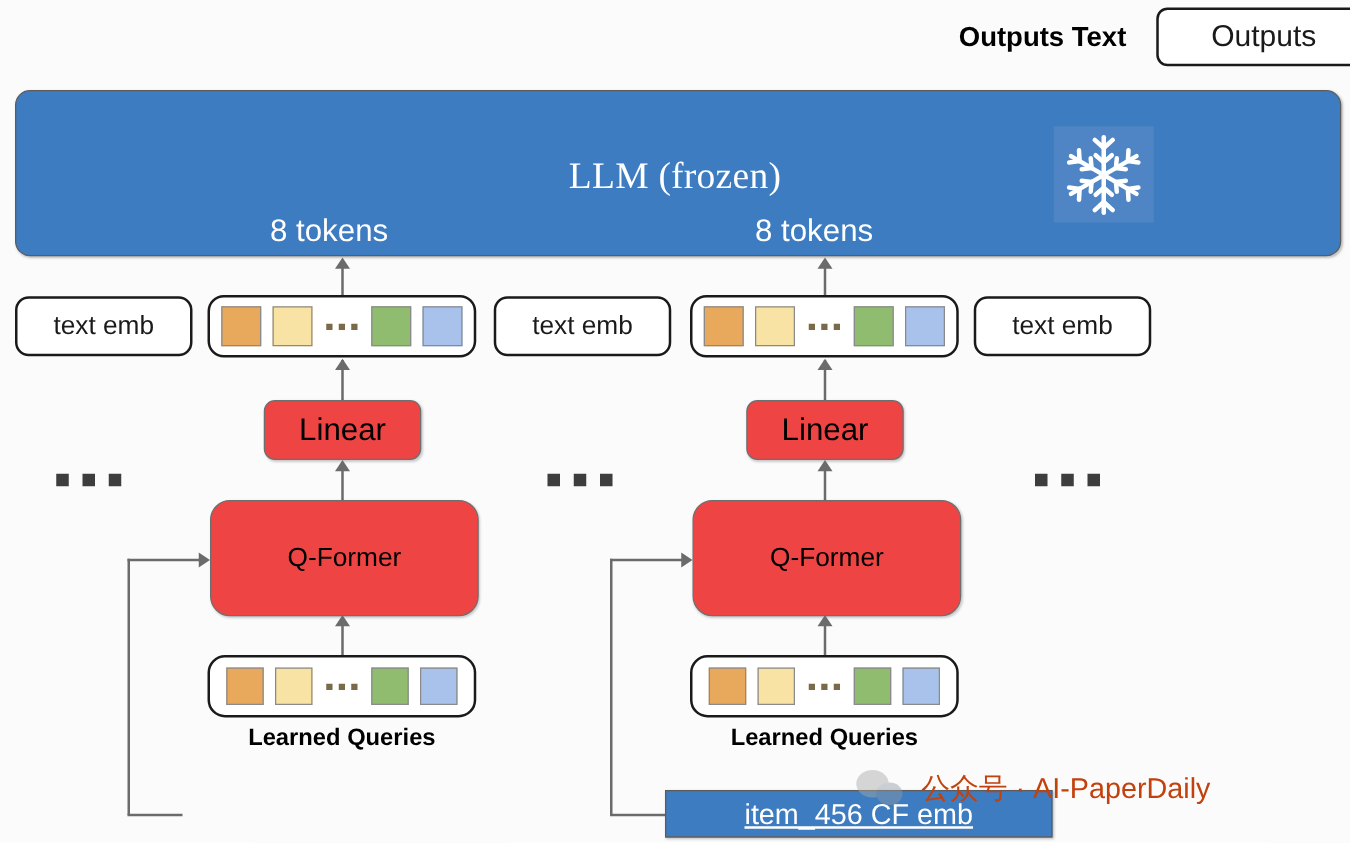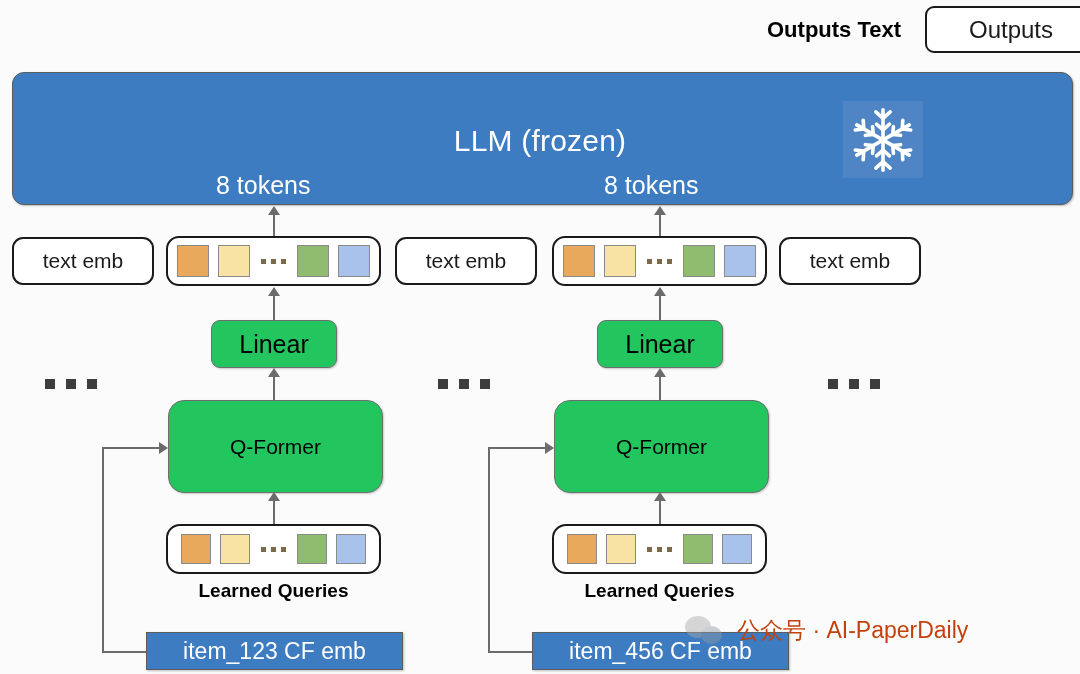--- a/index.html
+++ b/index.html
@@ -33,20 +33,21 @@
     background: #3d7cc0;
     border: 1px solid #5c5c5c;
     border-radius: 12px;
     box-shadow: 1px 1px 2px rgba(0,0,0,0.25);
   }
   .llm-title {
     position: absolute;
     color: #ffffff;
     font-size: 30px;
     letter-spacing: 0.2px;
+    font-family: Liberation Serif, serif;
   }
   .tokens-label {
     position: absolute;
     color: #ffffff;
     font-size: 25px;
     white-space: nowrap;
   }
 
   .snowflake-tile {
     position: absolute;
@@ -106,21 +107,21 @@
     padding: 0 2px;
   }
   .dots-inline i {
     display: block;
     width: 5px;
     height: 5px;
     background: #7a6a4a;
   }
 
   .yellow-box {
-    background: #22c55e;
+    background: #ef4444;
     border: 1.5px solid #6e6e6e;
     border-radius: 9px;
     font-size: 25px;
     color: #000000;
     box-shadow: 1px 1px 2px rgba(0,0,0,0.2);
   }
   .yellow-box.big {
     border-radius: 16px;
     font-size: 21px;
   }
@@ -368,28 +369,27 @@
     <span class="tok sm" style="background:#a8c2eb;"></span>
   </div>
 
   <div class="queries-caption" style="left:552px; top:580px; width:215px;">Learned Queries</div>
 
   <div class="hline" style="left:102px; top:651px; width:44px;"></div>
   <div class="vline" style="left:102px; top:447px; height:205px;"></div>
   <div class="hline" style="left:102px; top:447px; width:58px;"></div>
   <div class="arrow-right" style="left:159px; top:442px;"></div>
 
-  <div class="box blue-tag" style="left:146px; top:632px; width:257px; height:38px;">item_123 CF emb</div>
 
   <div class="hline" style="left:488px; top:651px; width:44px;"></div>
   <div class="vline" style="left:488px; top:447px; height:205px;"></div>
   <div class="hline" style="left:488px; top:447px; width:58px;"></div>
   <div class="arrow-right" style="left:545px; top:442px;"></div>
 
-  <div class="box blue-tag" style="left:532px; top:632px; width:257px; height:38px;">item_456 CF emb</div>
+  <div class="box blue-tag" style="left:532px; top:632px; width:310px; height:38px;text-decoration:underline;">item_456 CF emb</div>
 
   <div class="watermark" style="left:685px; top:615px;">
     <span class="wechat-mark">
       <span class="b1"></span>
         <span class="b2"></span>
     </span>
     <span>公众号 · AI-PaperDaily</span>
   </div>
 
 </div>

